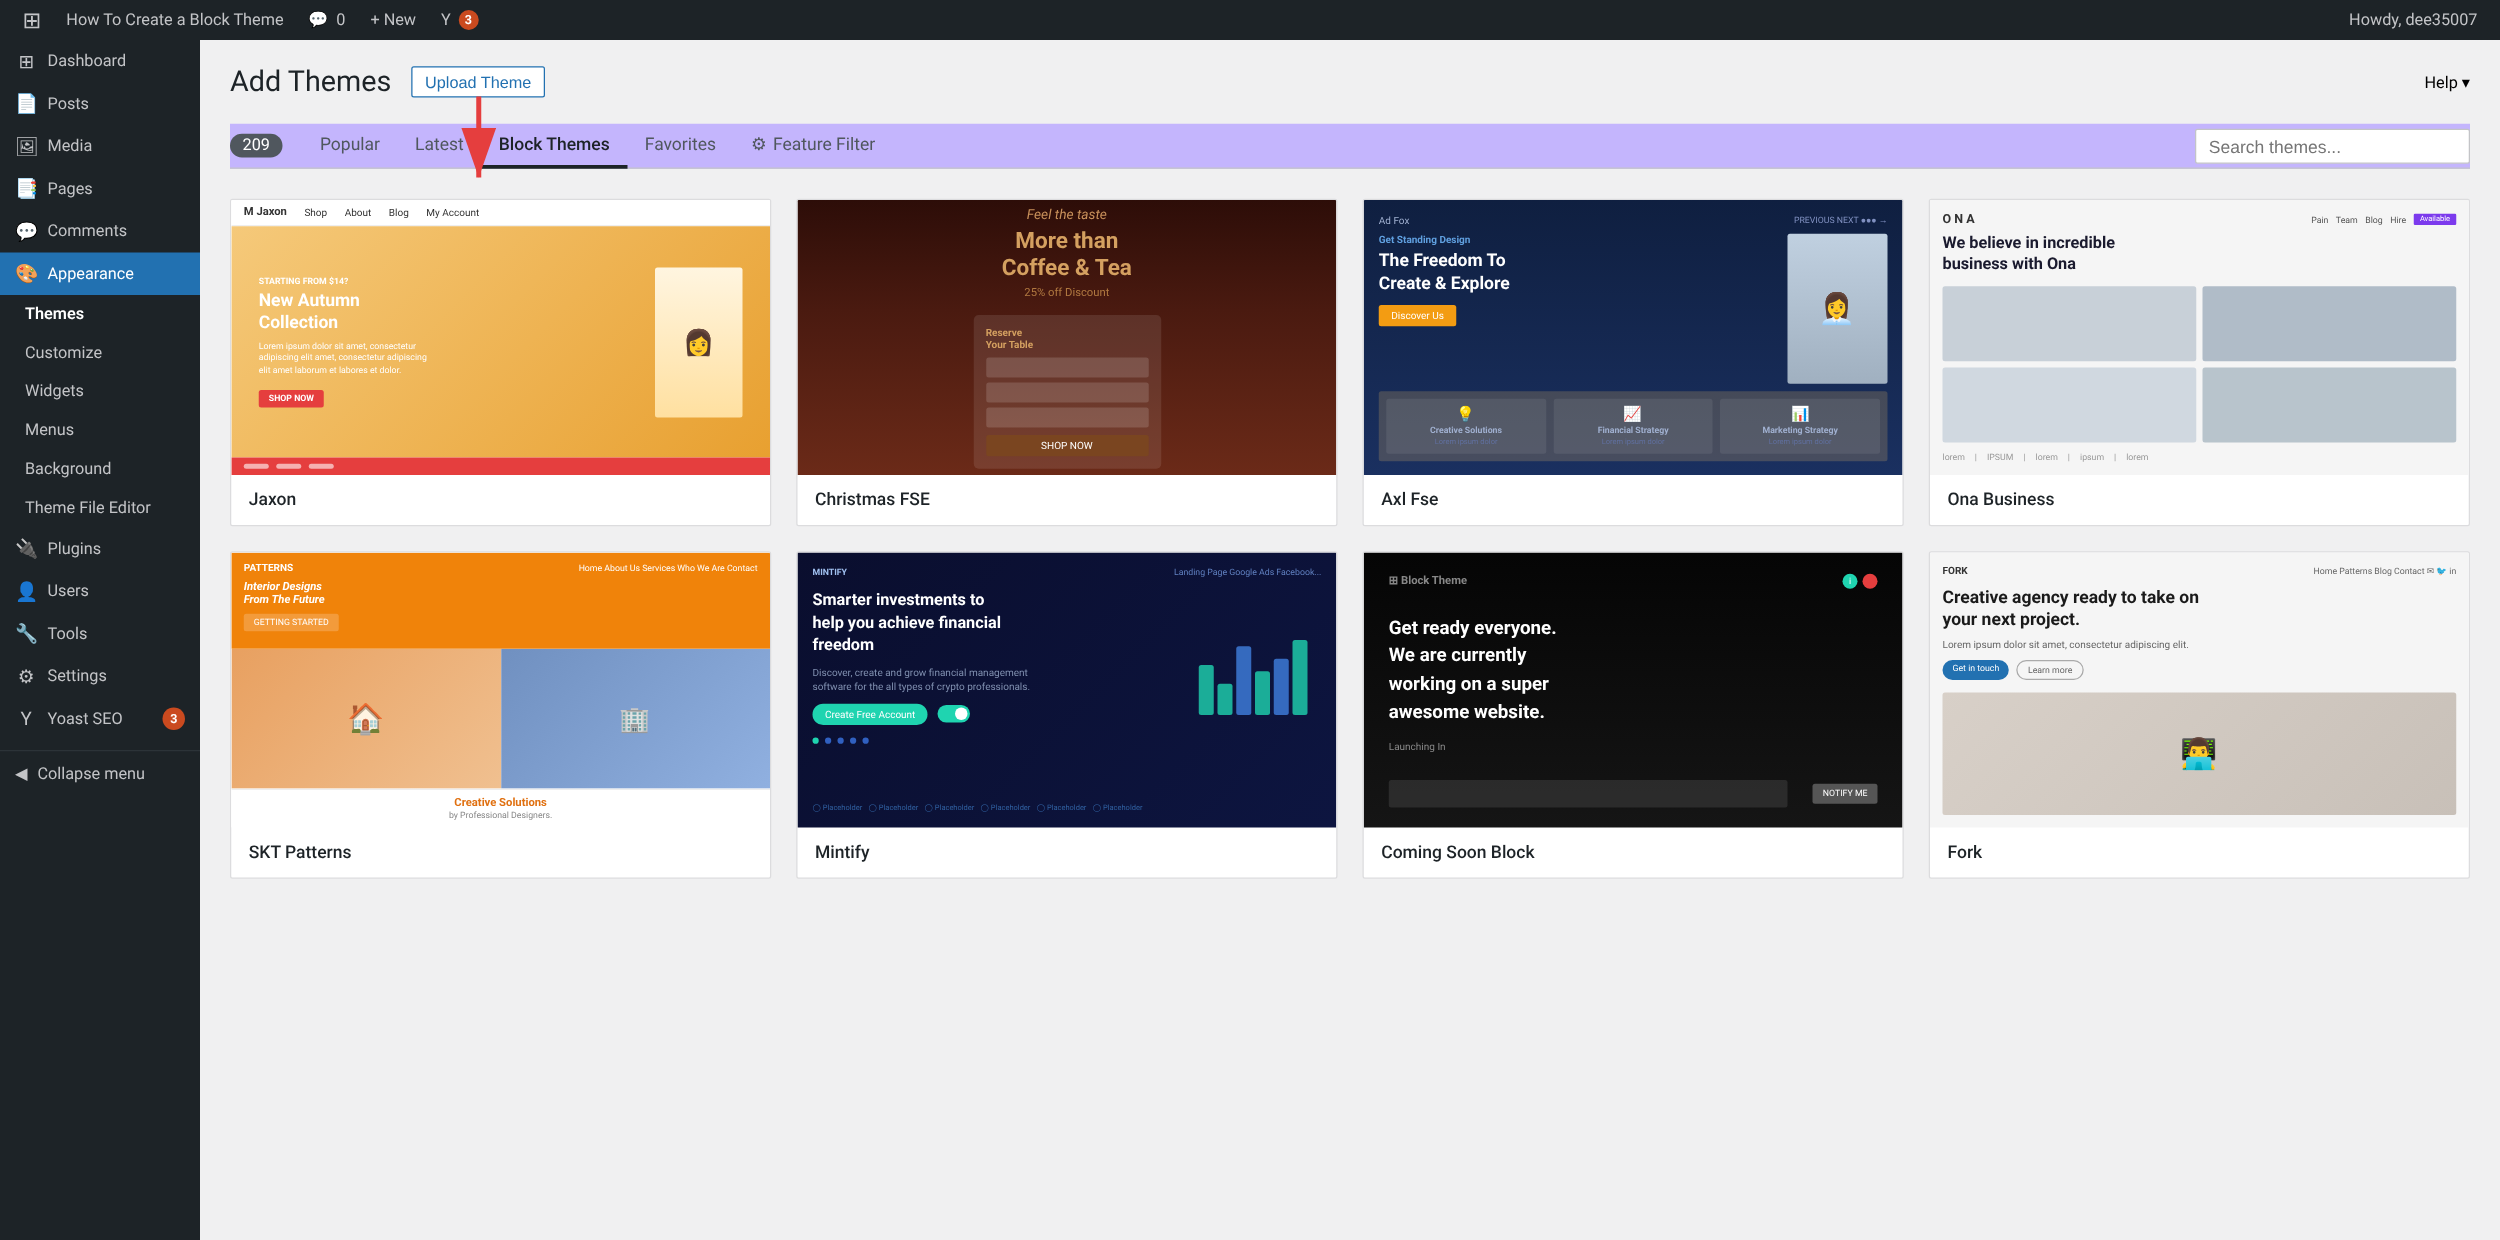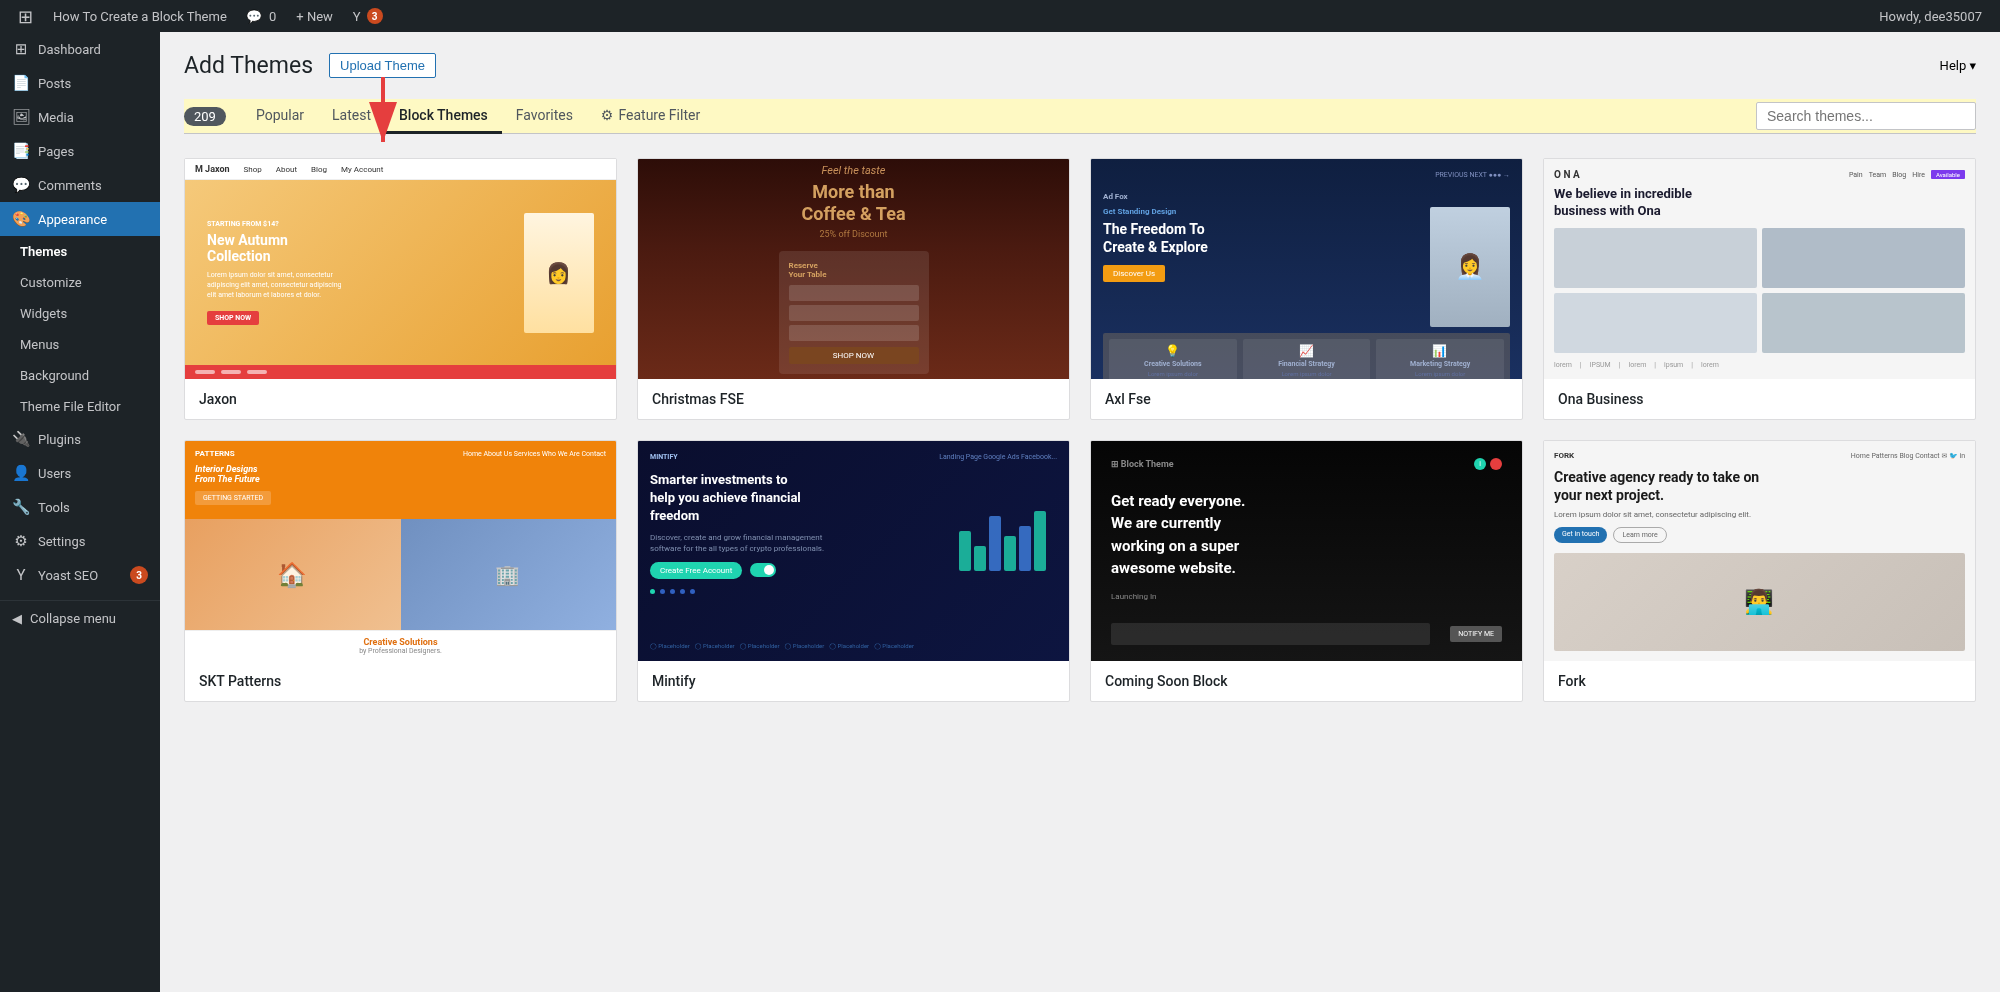--- a/index.html
+++ b/index.html
@@ -117,21 +117,21 @@
       cursor: pointer;
       font-size: 13px;
     }
 
     
     .tabs-bar {
       display: flex;
       align-items: center;
       border-bottom: 1px solid #c3c4c7;
       margin-bottom: 24px;
-      background: #fef9c3;
+      background: #c4b5fd;
       gap: 0;
     }
     .tab-count {
       background: #50575e;
       color: #fff;
       border-radius: 12px;
       padding: 2px 10px;
       font-size: 13px;
       margin-right: 16px;
     }
@@ -375,21 +375,21 @@
             <div style="background:rgba(255,255,255,0.15); height:16px; border-radius:2px; margin-bottom:6px;"></div>
             <div style="background:#7a4520; color:#fff; font-size:8px; padding:4px 8px; border-radius:2px; text-align:center;">SHOP NOW</div>
           </div>
         </div>
         <div class="theme-name">Christmas FSE</div>
       </div>
 
       <div class="theme-card">
         <div class="theme-thumbnail" style="background:linear-gradient(180deg,#0f1f40 0%,#1a3060 100%); display:flex; flex-direction:column; padding:12px; justify-content:space-between; position:relative; overflow:hidden;">
           <div style="display:flex; justify-content:space-between; font-size:7px; color:#8090c0; margin-bottom:6px;">
-            <span style="font-weight:bold; font-size:8px; color:#a0b0d0;margin-top:21px;">Ad Fox</span>
+            <span style="font-weight:normal; font-size:8px; color:#a0b0d0;">Ad Fox</span>
             <span>PREVIOUS NEXT ●●● →</span>
           </div>
           <div style="display:flex; align-items:flex-start; flex:1;">
             <div style="flex:1;">
               <div style="color:#60a0e0; font-size:8px; font-weight:bold; margin-bottom:4px;">Get Standing Design</div>
               <div style="color:#fff; font-size:14px; font-weight:bold; line-height:1.3; margin-bottom:8px;">The Freedom To<br>Create &amp; Explore</div>
               <div style="background:#f39c12; color:#fff; font-size:8px; padding:4px 10px; border-radius:2px; display:inline-block; margin-bottom:8px;">Discover Us</div>
             </div>
             <div style="width:80px; height:120px; background:linear-gradient(180deg,#c0d0e0 0%,#a0b0c0 100%); border-radius:2px; display:flex; align-items:center; justify-content:center; font-size:24px; overflow:hidden;">👩‍💼</div>
           </div>

